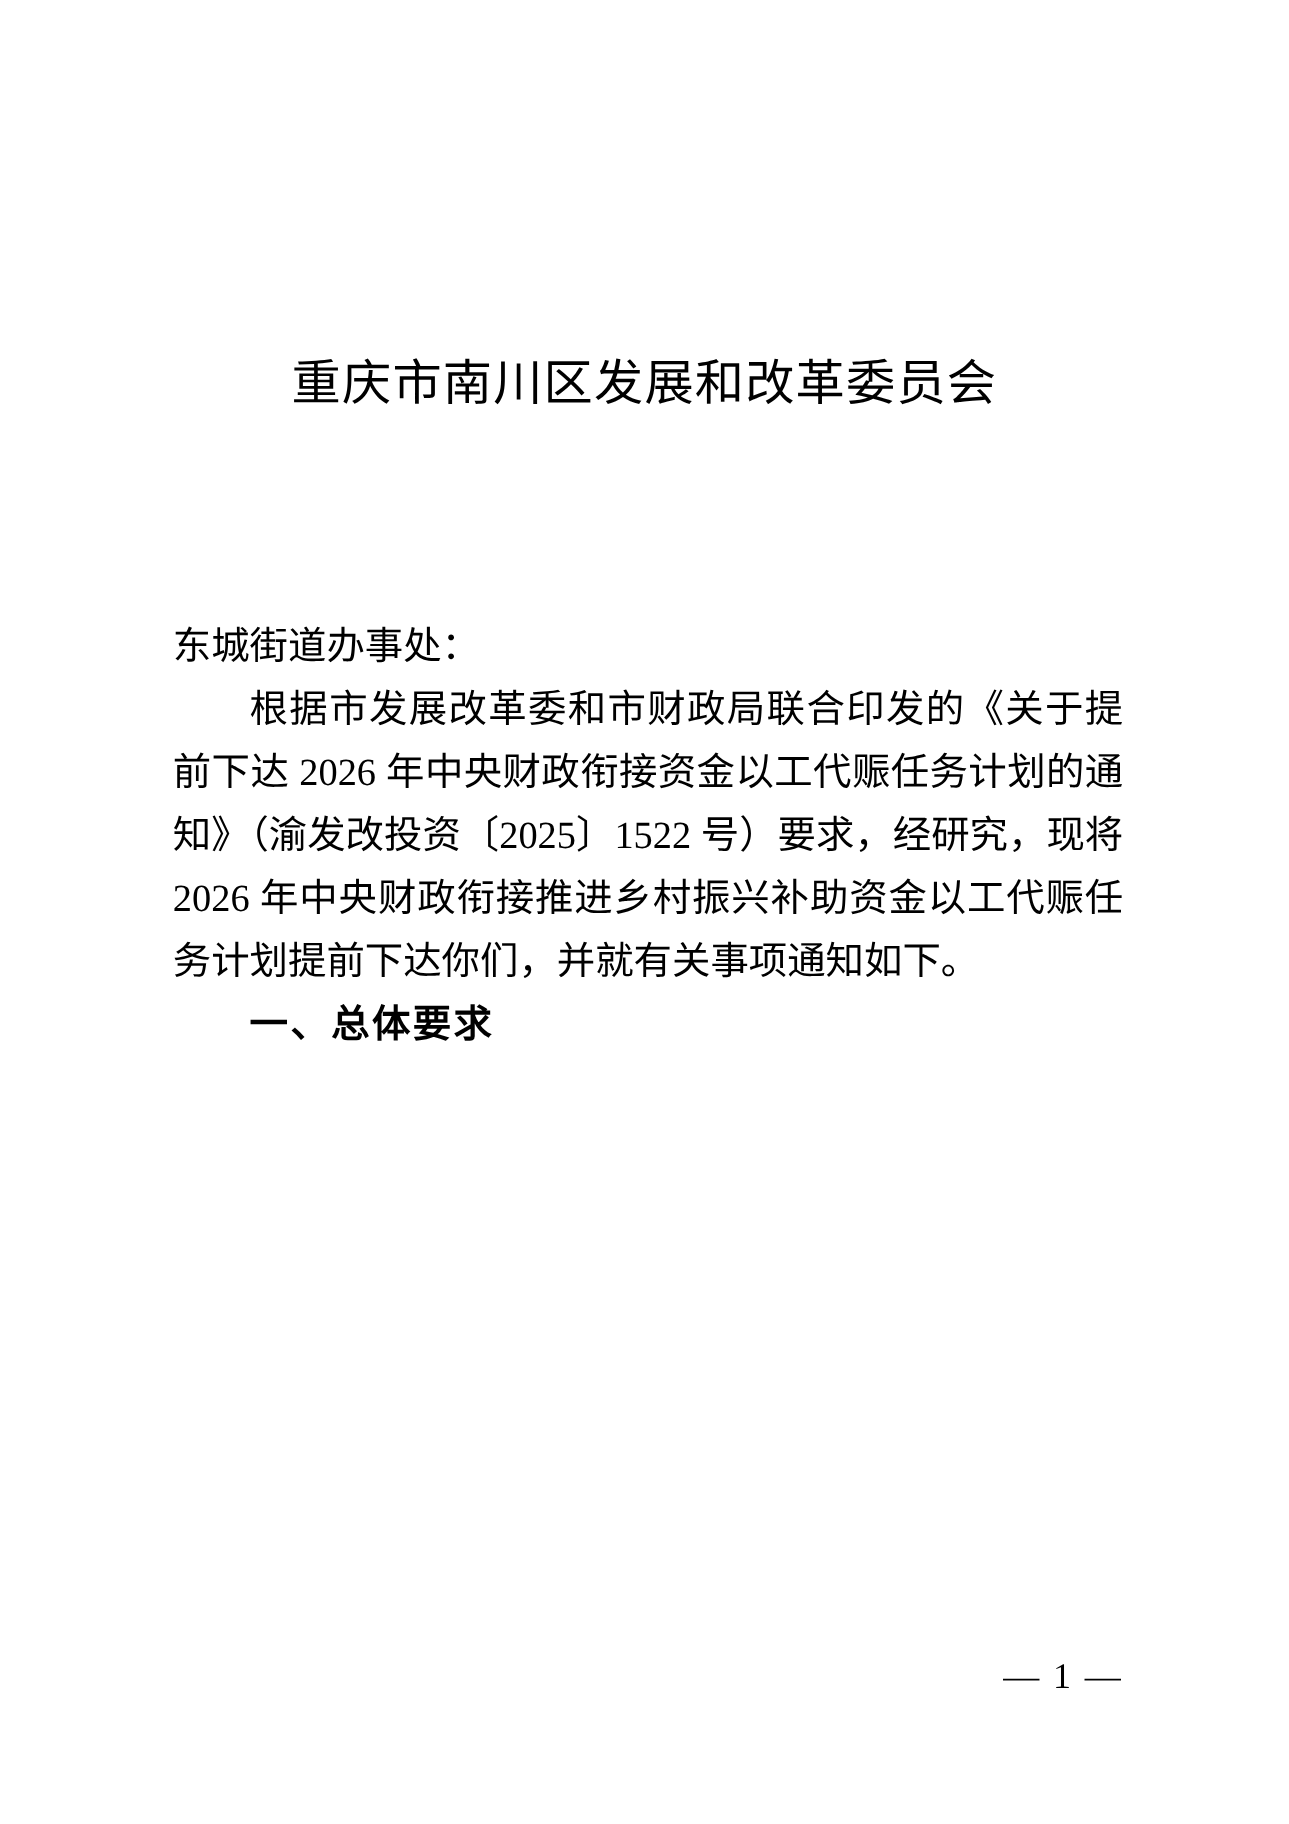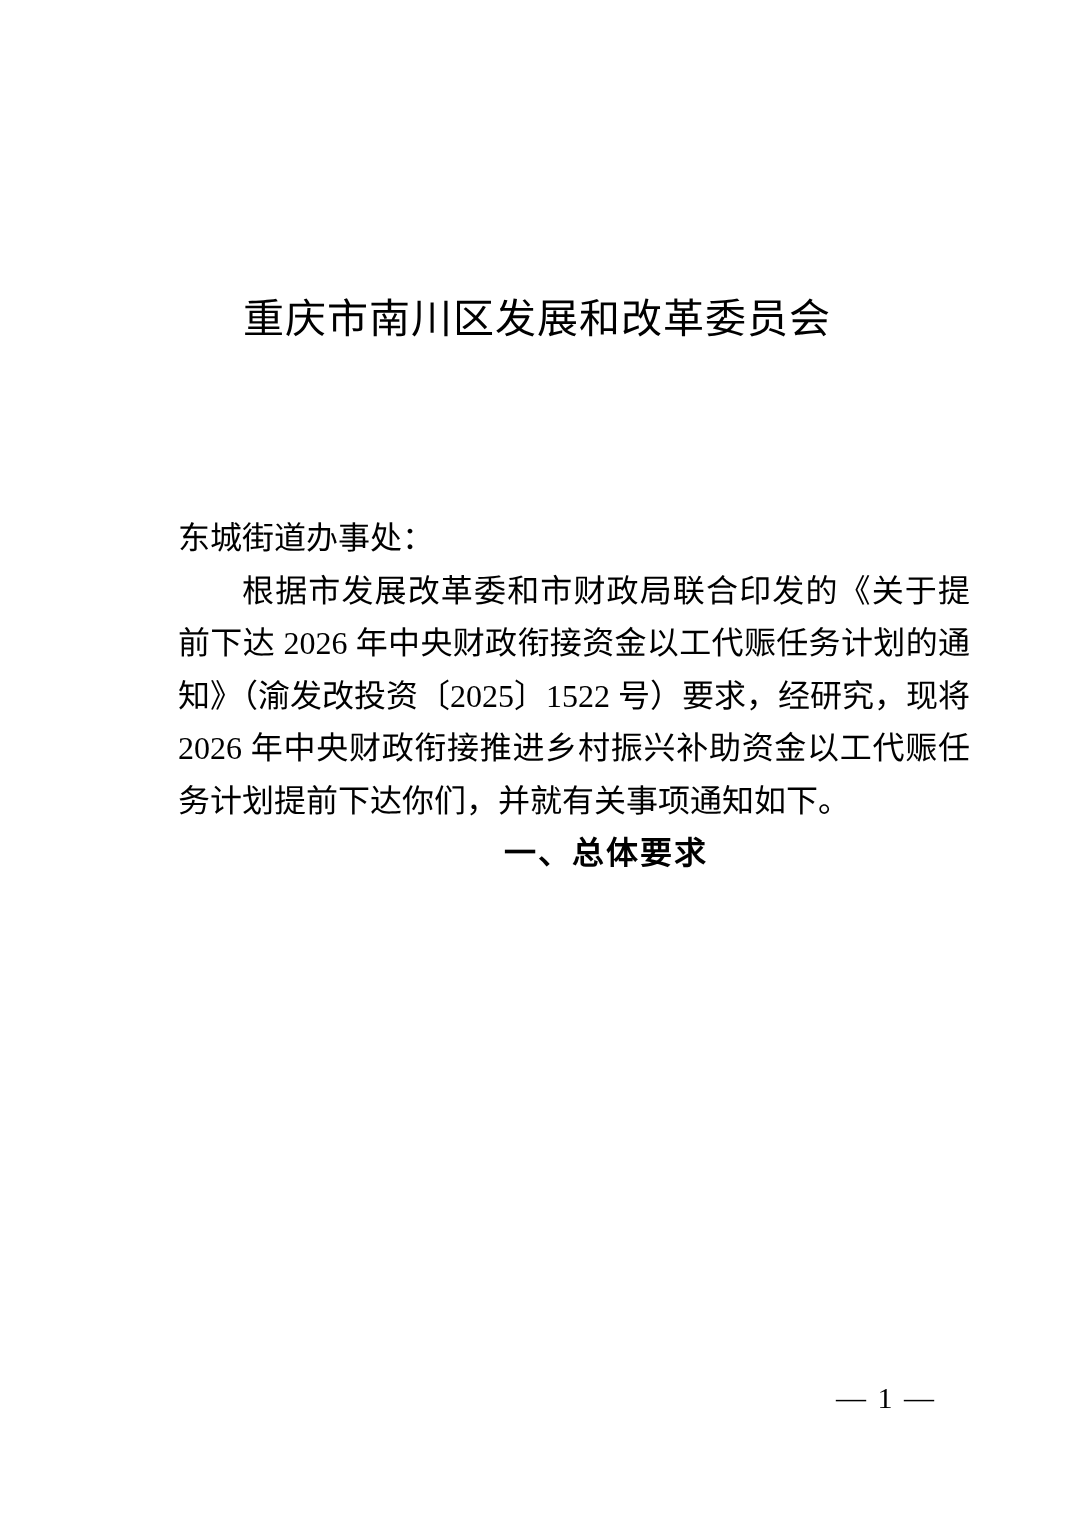--- a/index.html
+++ b/index.html
@@ -44,30 +44,29 @@
   .doc-body {
     position: absolute;
     left: 144px;
     top: 512px;
     width: 792px;
     font-size: 32px;
     line-height: 52.5px;
     text-align: justify;
     text-justify: inter-ideograph;
     font-family: "Liberation Serif", "DejaVu Serif", serif;
-    margin-left: 34px;
   }
   .doc-body p { margin: 0; }
   .addressee { text-align: left; }
   .para { text-indent: 2em; }
   .section-heading {
     text-indent: 2em;
     font-weight: bold;
     font-family: "Liberation Sans", "DejaVu Sans", sans-serif;
-    text-align: center;
+    text-align: left;
     letter-spacing: 2px;
   }
   
   .page-number {
     position: absolute;
     top: 1381px;
     right: 138px;
     font-size: 30px;
     line-height: 34px;
     font-family: "Liberation Serif", "DejaVu Serif", serif;

